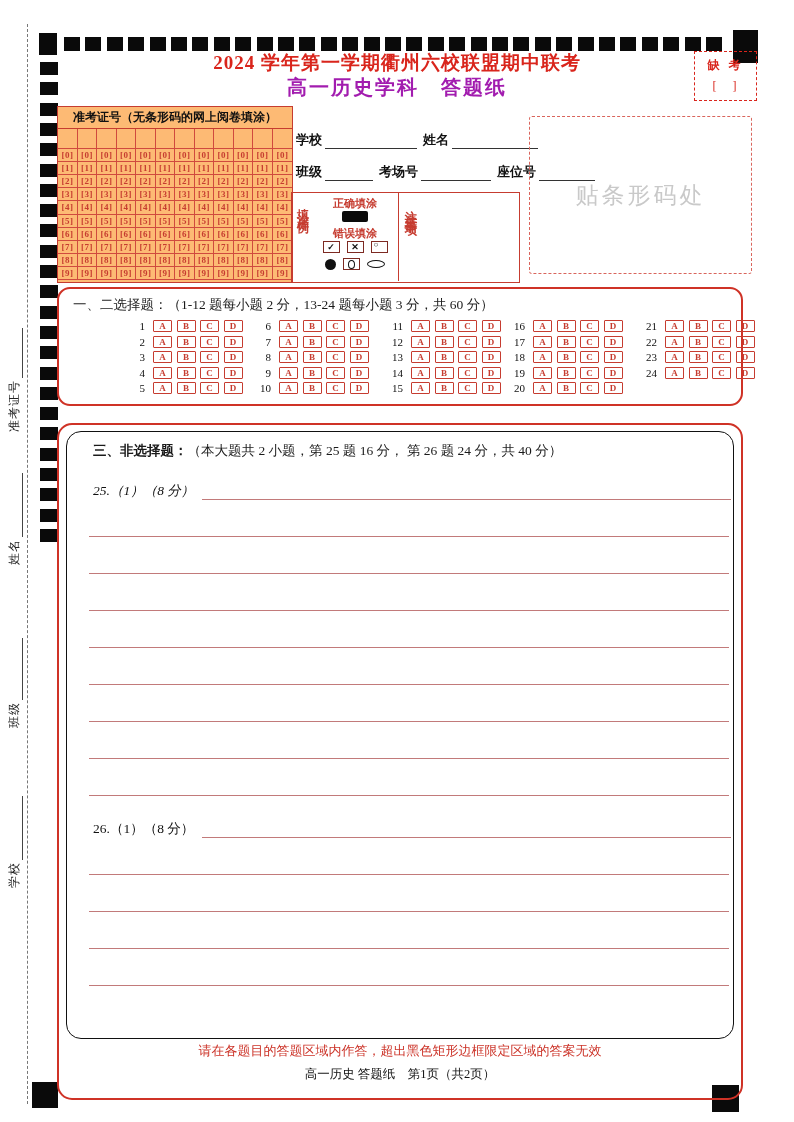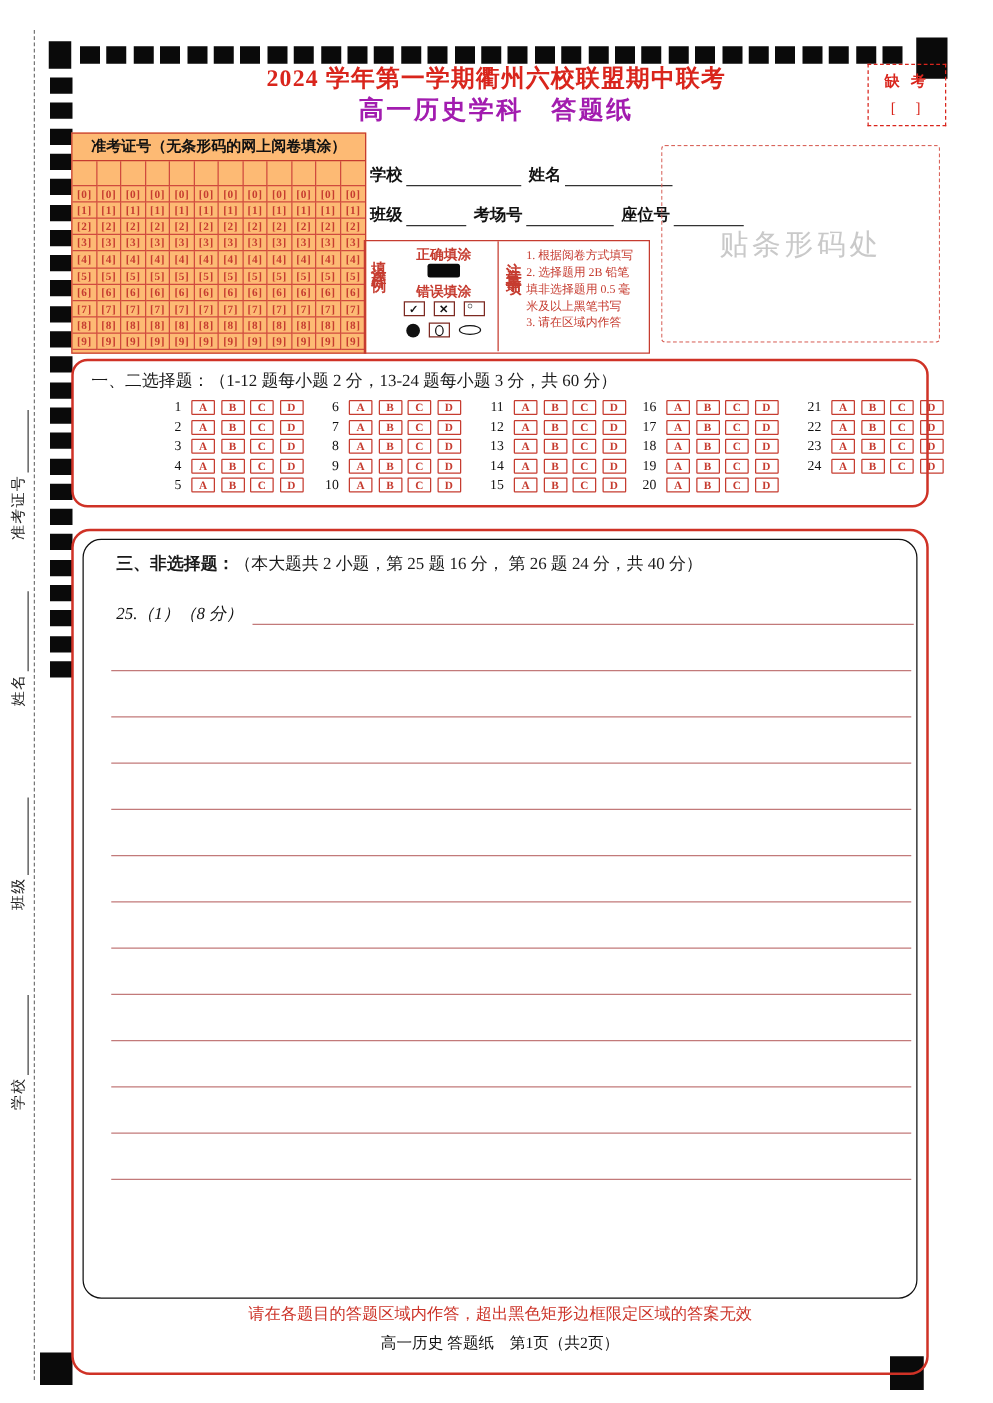--- a/index.html
+++ b/index.html
@@ -374,27 +374,20 @@
       </div>
     <div class="sym-row sym-row-2">
         <span class="sym-dot"></span>
         <span class="sym-box">
           <span class="sym-oval-inner"></span>
         </span>
         <span class="sym-flat"></span>
       </div>
     <div class="fs-divider"></div>
     <div class="notice-side">注意事项</div>
-    <div class="notice-lines">
-        <div class="notice-line">1. 根据阅卷方式填写</div>
-        <div class="notice-line">2. 选择题用 2B 铅笔</div>
-        <div class="notice-line">填非选择题用 0.5 毫</div>
-        <div class="notice-line">米及以上黑笔书写</div>
-        <div class="notice-line">3. 请在区域内作答</div>
-      </div>
   </div>
 
   <div class="abs barcode-box">
     <span class="barcode-text">贴条形码处</span>
   </div>
 
   <div class="abs choice-box">
     <div class="choice-header">
       <span class="sec-title">一、二选择题：</span><span>（1-12 题每小题 2 分，13-24 题每小题 3 分，共 60 分）</span>
     </div>
@@ -591,20 +584,24 @@
           <span class="q-line"></span>
         </div>
         <div class="ans-line"></div>
         <div class="ans-line"></div>
         <div class="ans-line"></div>
         <div class="ans-line"></div>
         <div class="ans-line"></div>
         <div class="ans-line"></div>
         <div class="ans-line"></div>
         <div class="ans-line"></div>
+        <div class="q-row" style="padding-left: 14px; margin-top: 24px;">
+          <span class="q-label">26.（1）（8 分）</span>
+          <span class="q-line"></span>
+        </div>
         <div class="ans-line"></div>
         <div class="ans-line"></div>
         <div class="ans-line"></div>
         <div class="ans-line"></div>
       </div>
   </div>
 
   <div class="abs footer-warning">请在各题目的答题区域内作答，超出黑色矩形边框限定区域的答案无效</div>
   <div class="abs footer-page">高一历史  答题纸　第1页（共2页）</div>
 

